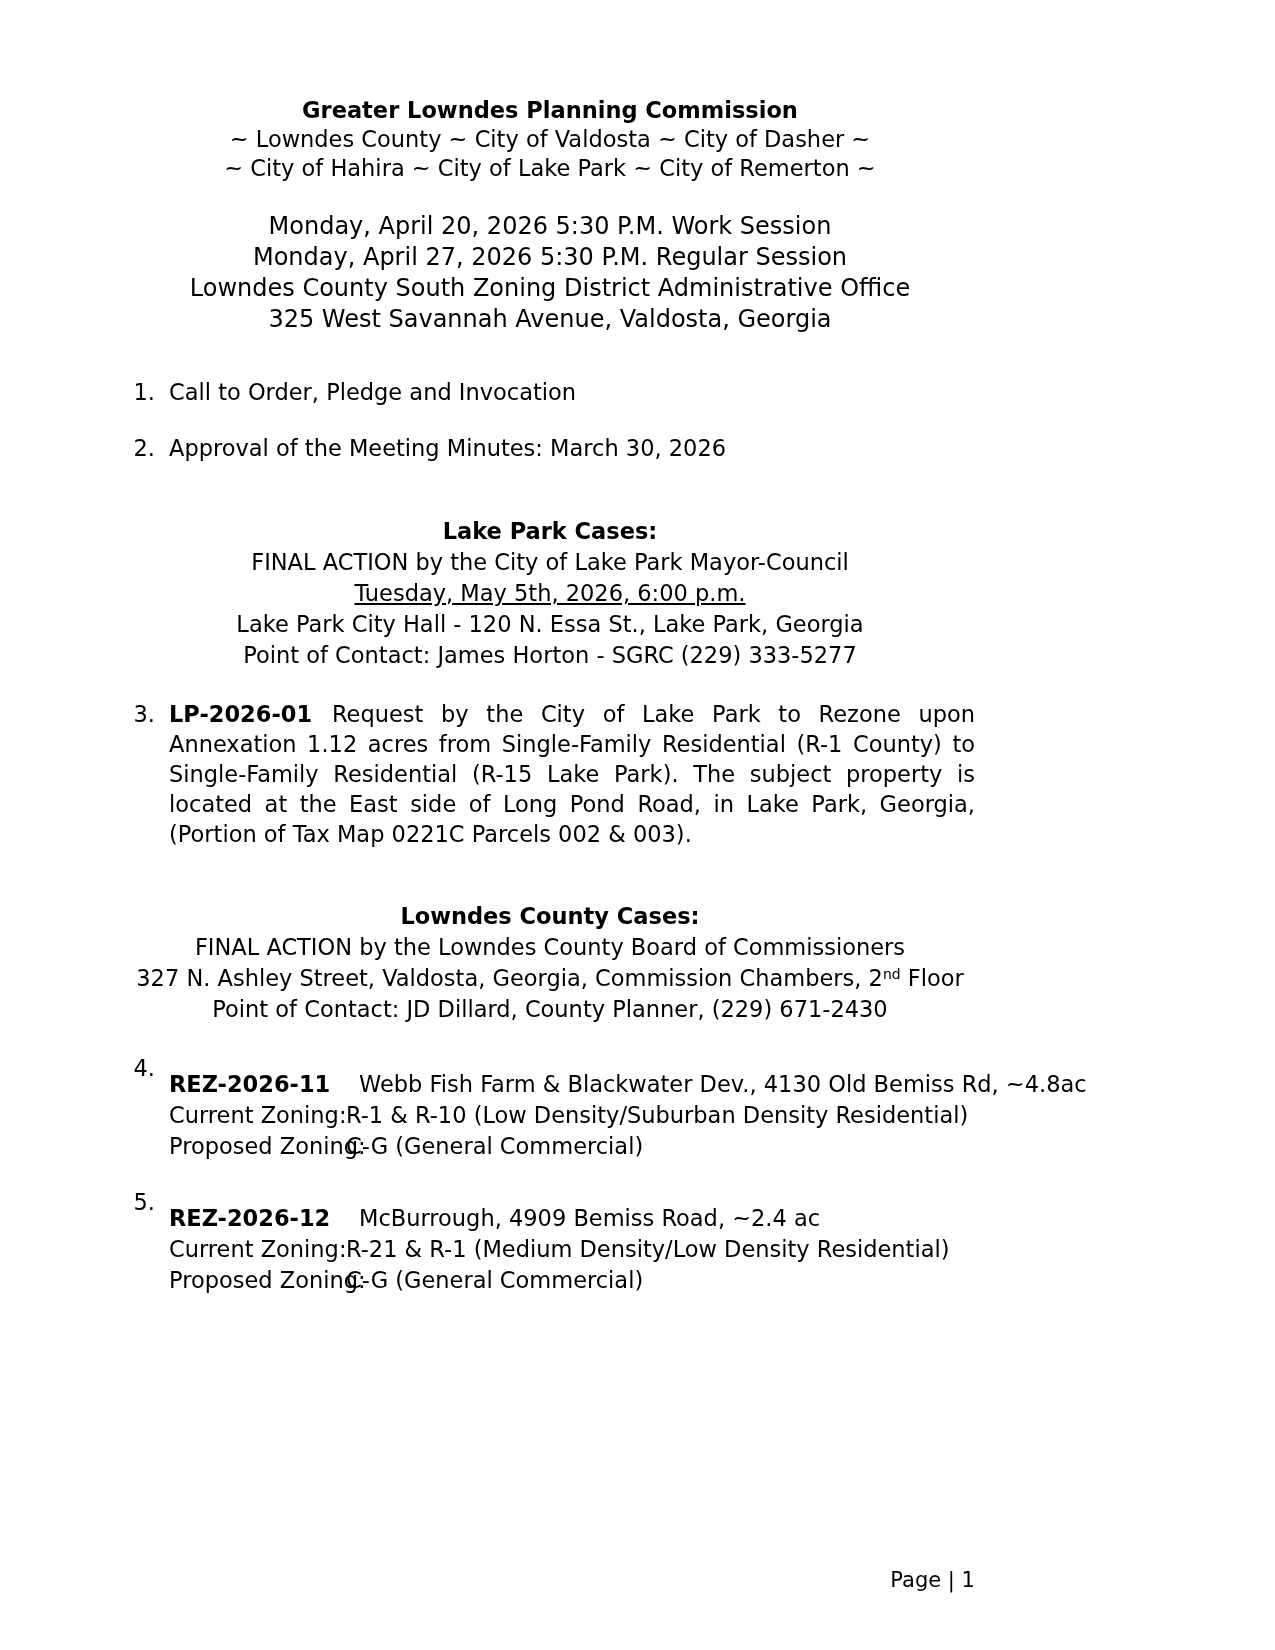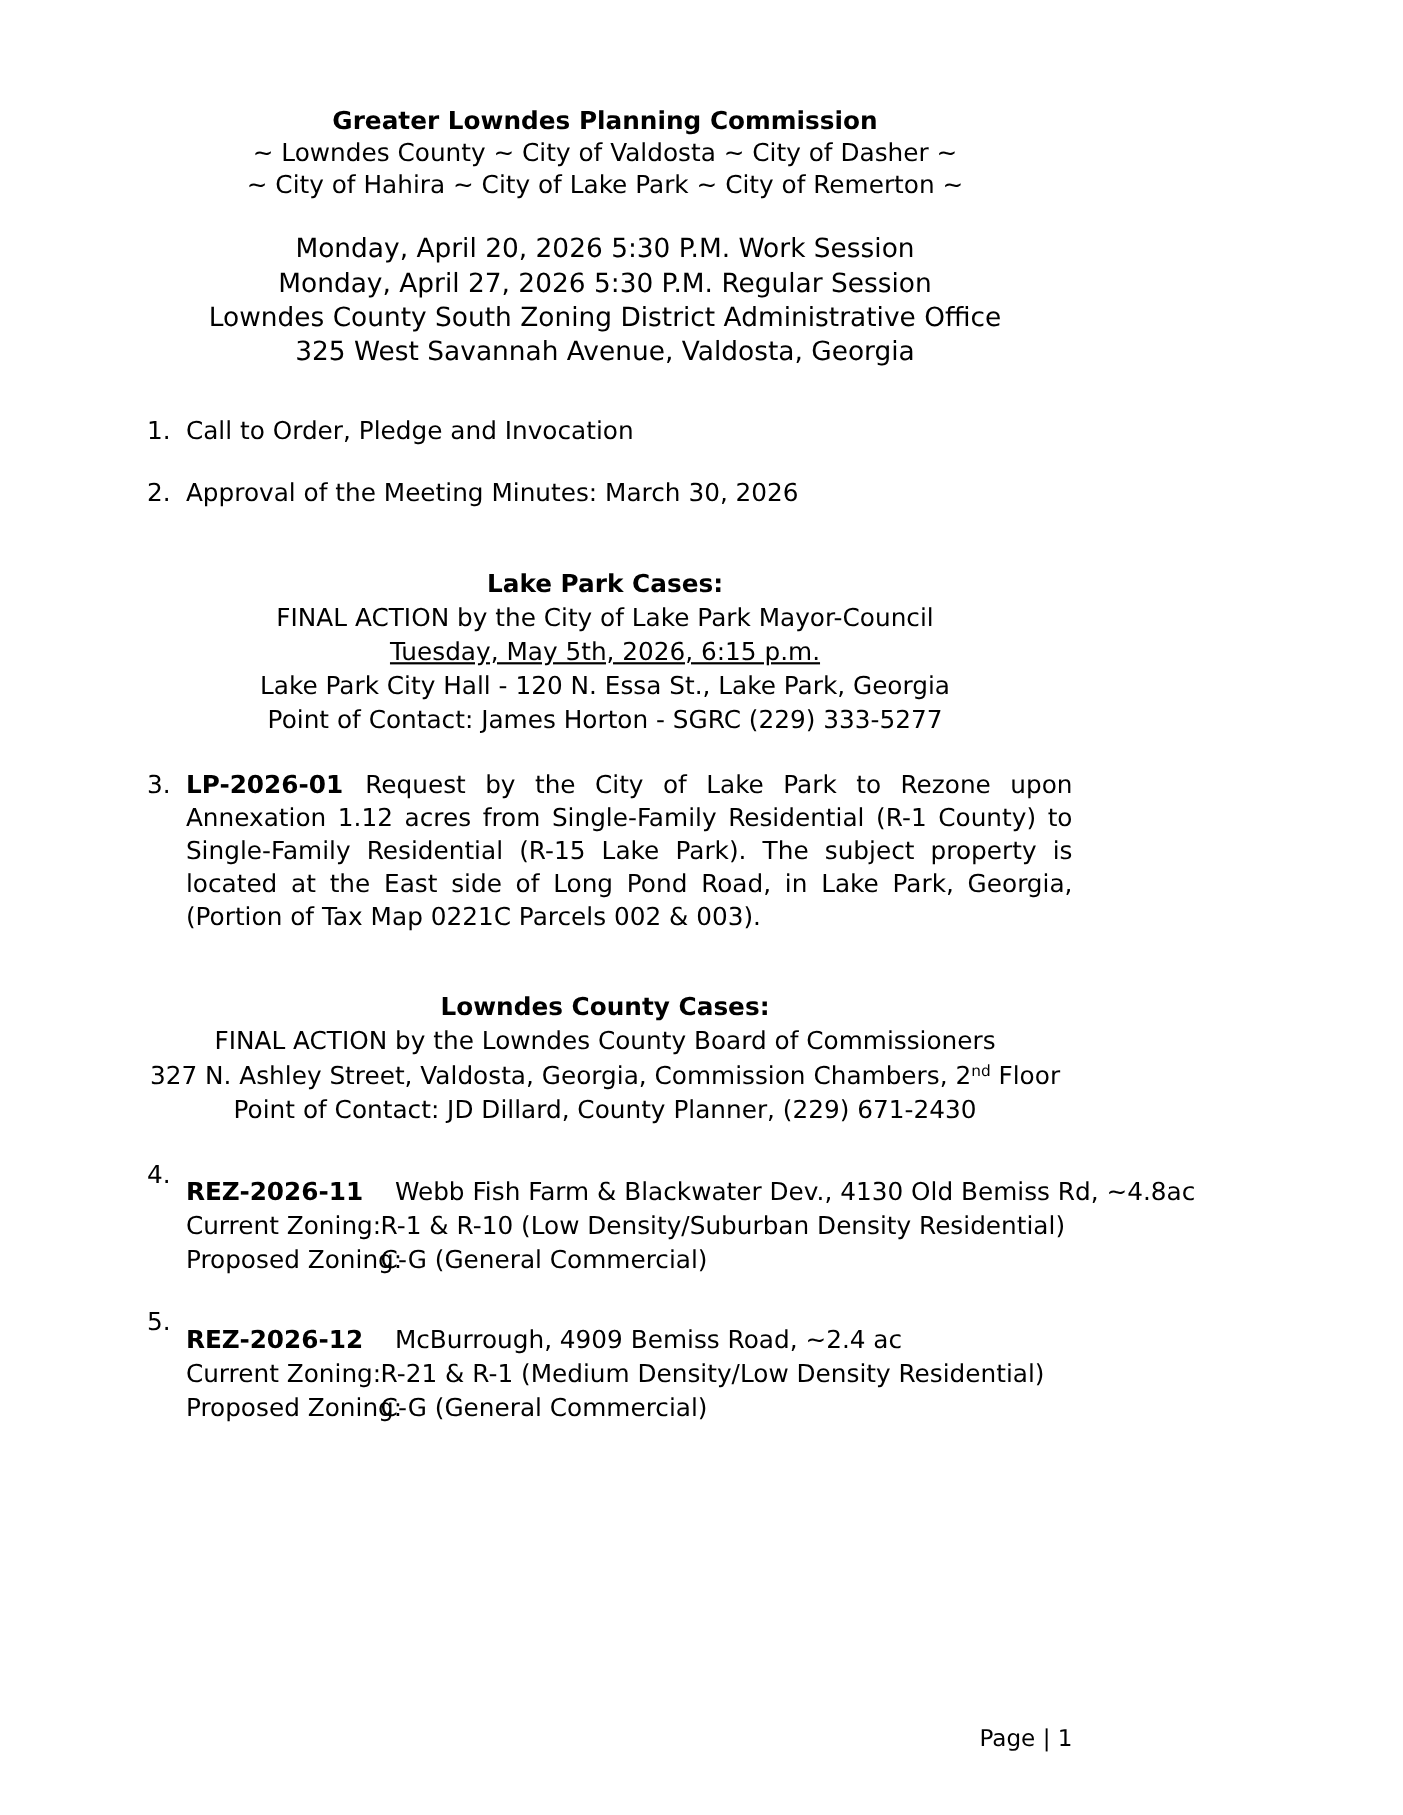--- a/index.html
+++ b/index.html
@@ -149,21 +149,21 @@
   <div class="agenda-item">
     <div class="agenda-num">2.</div>
     <div class="agenda-body">Approval of the Meeting Minutes:  March 30, 2026</div>
   </div>
 
   <div style="height:52px;"></div>
 
   <div>
     <div class="section-head">Lake Park Cases:</div>
     <div class="section-sub">FINAL ACTION by the City of Lake Park Mayor-Council</div>
-    <div class="section-sub"><span class="u">Tuesday, May 5th, 2026, 6:15 p.m.</span></div>
+    <div class="section-sub"><span class="u">Tuesday, May 5th, 2026, 6:00 p.m.</span></div>
     <div class="section-sub">Lake Park City Hall - 120 N. Essa St., Lake Park, Georgia</div>
     <div class="section-sub">Point of Contact: James Horton - SGRC (229) 333-5277</div>
   </div>
 
   <div style="height:28px;"></div>
 
   <div class="agenda-item">
     <div class="agenda-num">3.</div>
     <div class="agenda-body justify"><span class="case-id">LP-2026-01</span><span>Request by the City of Lake Park to Rezone upon Annexation 1.12 acres from Single-Family Residential (R-1 County) to Single-Family Residential (R-15 Lake Park). The subject property is located at the East side of Long Pond Road, in Lake Park, Georgia, (Portion of Tax Map 0221C Parcels 002 &amp; 003).</span></div>
   </div>

